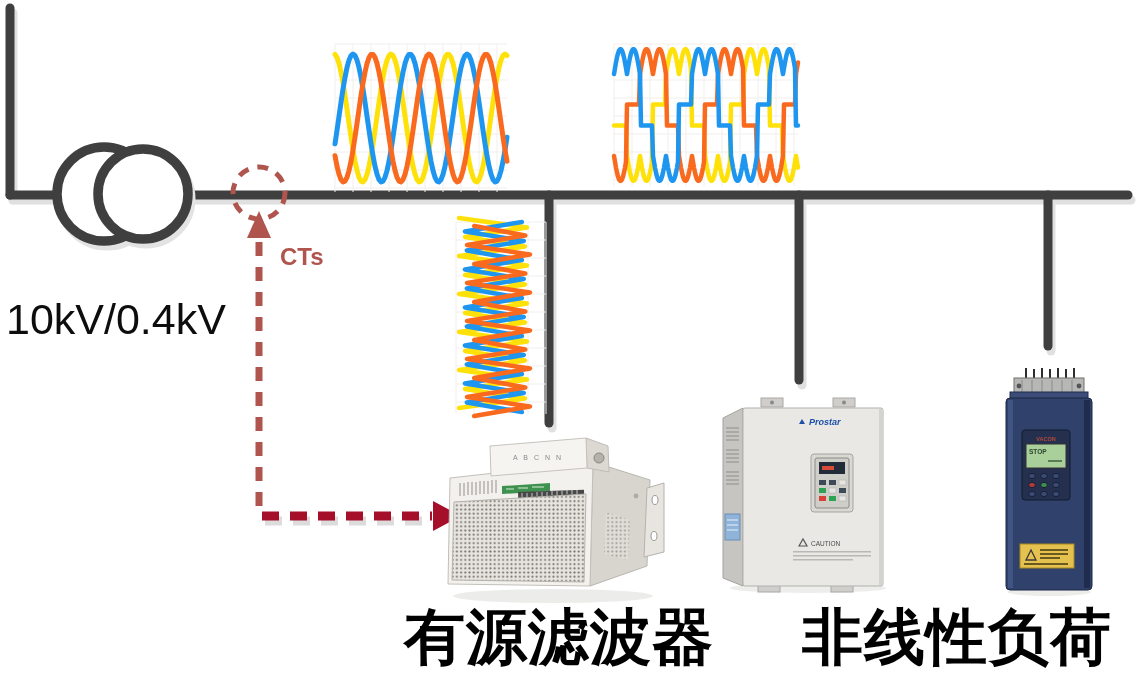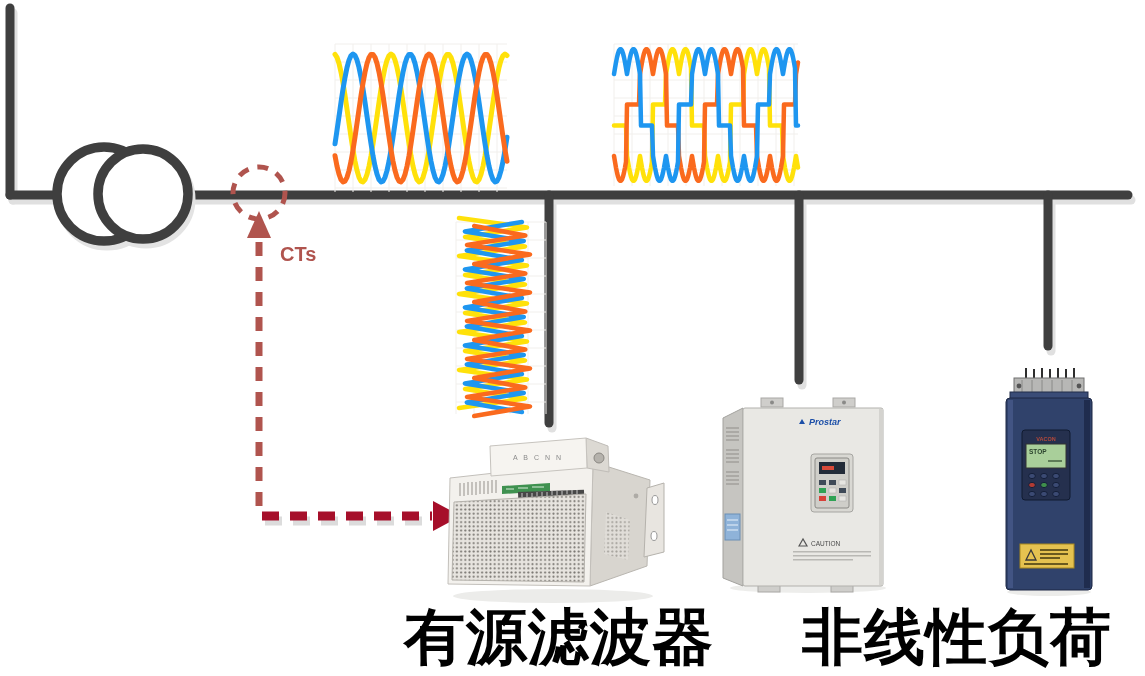--- a/index.html
+++ b/index.html
@@ -2,21 +2,21 @@
 <html><head>
 <meta charset="utf-8">
 <style>
   html,body{margin:0;padding:0;background:#fff;}
   .canvas{position:relative;width:1145px;height:676px;background:#ffffff;overflow:hidden;
           font-family:"Liberation Sans","DejaVu Sans",sans-serif;}
   .abs{position:absolute;}
   .wave{position:absolute;}
   .wave svg{display:block;overflow:visible;}
   .lbl-ratio{left:6px;top:295px;font-size:43px;color:#0d0d0d;letter-spacing:0px;}
-  .lbl-cts{left:280px;top:243px;font-size:20px;font-weight:bold;color:#b0544e;}
+  .lbl-cts{left:280px;top:243px;font-size:24px;font-weight:bold;color:#b0544e;}
   .lbl-cn{top:597px;width:280px;text-align:center;font-size:61px;font-weight:700;color:#000;
           font-family:"Liberation Serif","DejaVu Serif",serif;letter-spacing:1px;white-space:nowrap;}
   .lbl-filter{left:404px;}
   .lbl-load{left:802px;}
 </style>
 </head>
 <body>
 
 <div class="canvas">
 
@@ -215,17 +215,18 @@
     <g>
       <rect x="22" y="176" width="54" height="24" fill="#e5c250" stroke="#a8871f"></rect>
       <polygon points="28,192 33,182 38,192" fill="none" stroke="#3a3a3a" stroke-width="1.3"></polygon>
       <rect x="42" y="181" width="28" height="2" fill="#6b5a1e"></rect>
       <rect x="42" y="185" width="28" height="2" fill="#6b5a1e"></rect>
       <rect x="42" y="189" width="20" height="2" fill="#6b5a1e"></rect>
       <rect x="26" y="195" width="44" height="2" fill="#6b5a1e"></rect>
     </g>
   </svg>
 
+  <div class="abs lbl-ratio">10kV/0.4kV</div>
   <div class="abs lbl-cts">CTs</div>
   <div class="abs lbl-cn lbl-filter">有源滤波器</div>
   <div class="abs lbl-cn lbl-load">非线性负荷</div>
 
 </div>
 
 </body></html>

